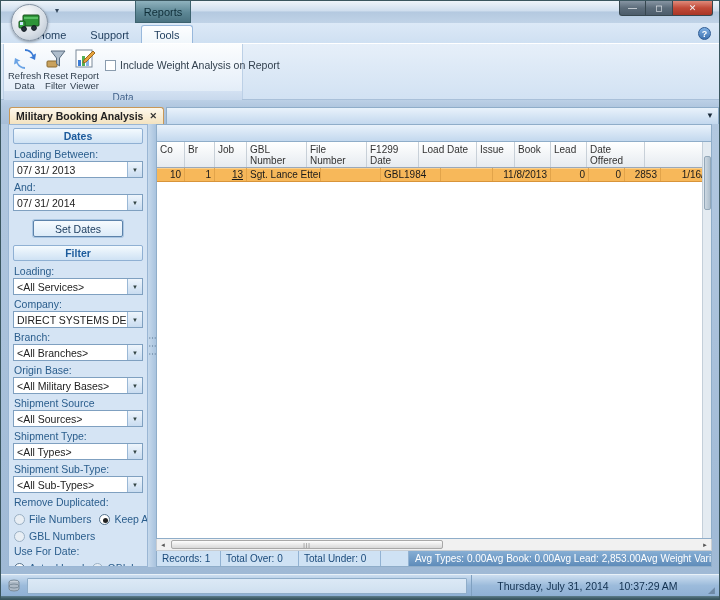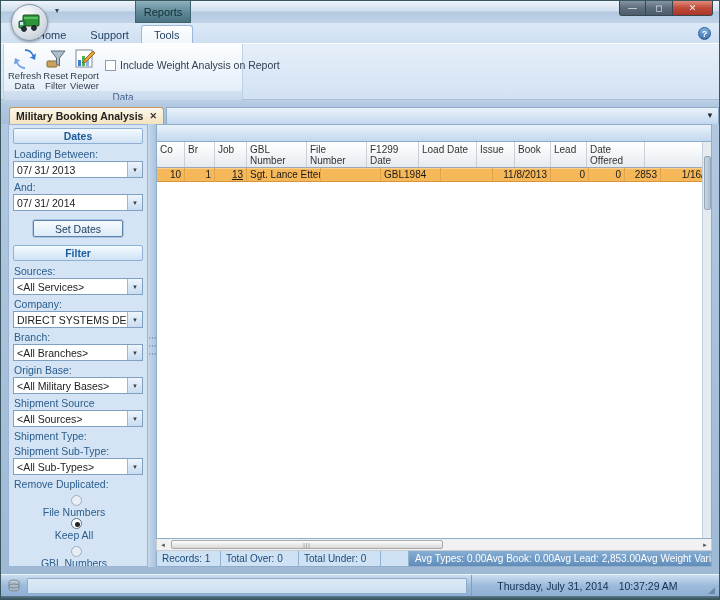--- a/index.html
+++ b/index.html
@@ -82,21 +82,21 @@
   .combo{ height:17px; background:#fff; border:1px solid #7fa0c0; display:flex; align-items:stretch;
     cursor:pointer; }
   .combo .val{ flex:1; font-size:10.5px; color:#222; padding:2px 3px; white-space:nowrap; overflow:hidden; }
   .combo .btn{ width:15px; flex:0 0 15px; background:linear-gradient(#eef5fc,#c9dcf0);
     border-left:1px solid #9ab8d6; display:flex; align-items:center; justify-content:center;
     font-size:6px; color:#344; }
   .setdates{ display:block; margin:9px auto 8px; width:90px; height:17px;
     background:linear-gradient(#f6fafe,#dcebf8); border:1px solid #5c82aa; border-radius:2px;
     font-size:10.5px; color:#1a3a5c; font-family:inherit; cursor:pointer;
     box-shadow:0 0 0 1px #aac6e2; }
-  .radiorow{ display:flex; align-items:center; margin:5px 1px 2px;flex-direction:column; }
+  .radiorow{ display:flex; align-items:center; margin:5px 1px 2px; }
   .radio{ width:11px; height:11px; border-radius:50%; border:1px solid #9ab0c4; background:#e8eef4;
     margin-right:4px; flex:0 0 11px; position:relative; cursor:pointer; }
   .radio.on{ background:#fff; border-color:#55728c; }
   .radio.on::after{ content:""; position:absolute; left:3px; top:3px; width:5px; height:5px;
     border-radius:50%; background:#222; }
   .rlbl{ color:#2a5d8c; margin-right:8px; white-space:nowrap; cursor:pointer; }
 
   .splitter{ width:8px; flex:0 0 8px; background:linear-gradient(90deg,#c6d9ec,#a9c3de);
     display:flex; align-items:center; justify-content:center; cursor:col-resize; }
   .splitter .dots{ color:#55718c; font-size:8px; line-height:3px; letter-spacing:0;
@@ -252,21 +252,21 @@
       </div>
       <div class="flabel">And:</div>
       <div class="combo">
         <span class="val">07/ 31/ 2014</span>
         <span class="btn">▼</span>
       </div>
       <button class="setdates">Set Dates</button>
 
       <div class="sechdr">Filter</div>
       <div id="filter-list">
-          <div class="flabel">Sources:</div>
+          <div class="flabel">Loading:</div>
           <div class="combo">
             <span class="val">&lt;All Services&gt;</span>
             <span class="btn">▼</span>
           </div>
           <div class="flabel">Company:</div>
           <div class="combo">
             <span class="val">DIRECT SYSTEMS DEMO COM</span>
             <span class="btn">▼</span>
           </div>
           <div class="flabel">Branch:</div>
@@ -278,20 +278,24 @@
           <div class="combo">
             <span class="val">&lt;All Military Bases&gt;</span>
             <span class="btn">▼</span>
           </div>
           <div class="flabel">Shipment Source</div>
           <div class="combo">
             <span class="val">&lt;All Sources&gt;</span>
             <span class="btn">▼</span>
           </div>
           <div class="flabel">Shipment Type:</div>
+          <div class="combo">
+            <span class="val">&lt;All Types&gt;</span>
+            <span class="btn">▼</span>
+          </div>
           <div class="flabel">Shipment Sub-Type:</div>
           <div class="combo">
             <span class="val">&lt;All Sub-Types&gt;</span>
             <span class="btn">▼</span>
           </div>
         </div>
 
       <div class="flabel">Remove Duplicated:</div>
       <div class="radiorow">
         <span class="radio"></span>

